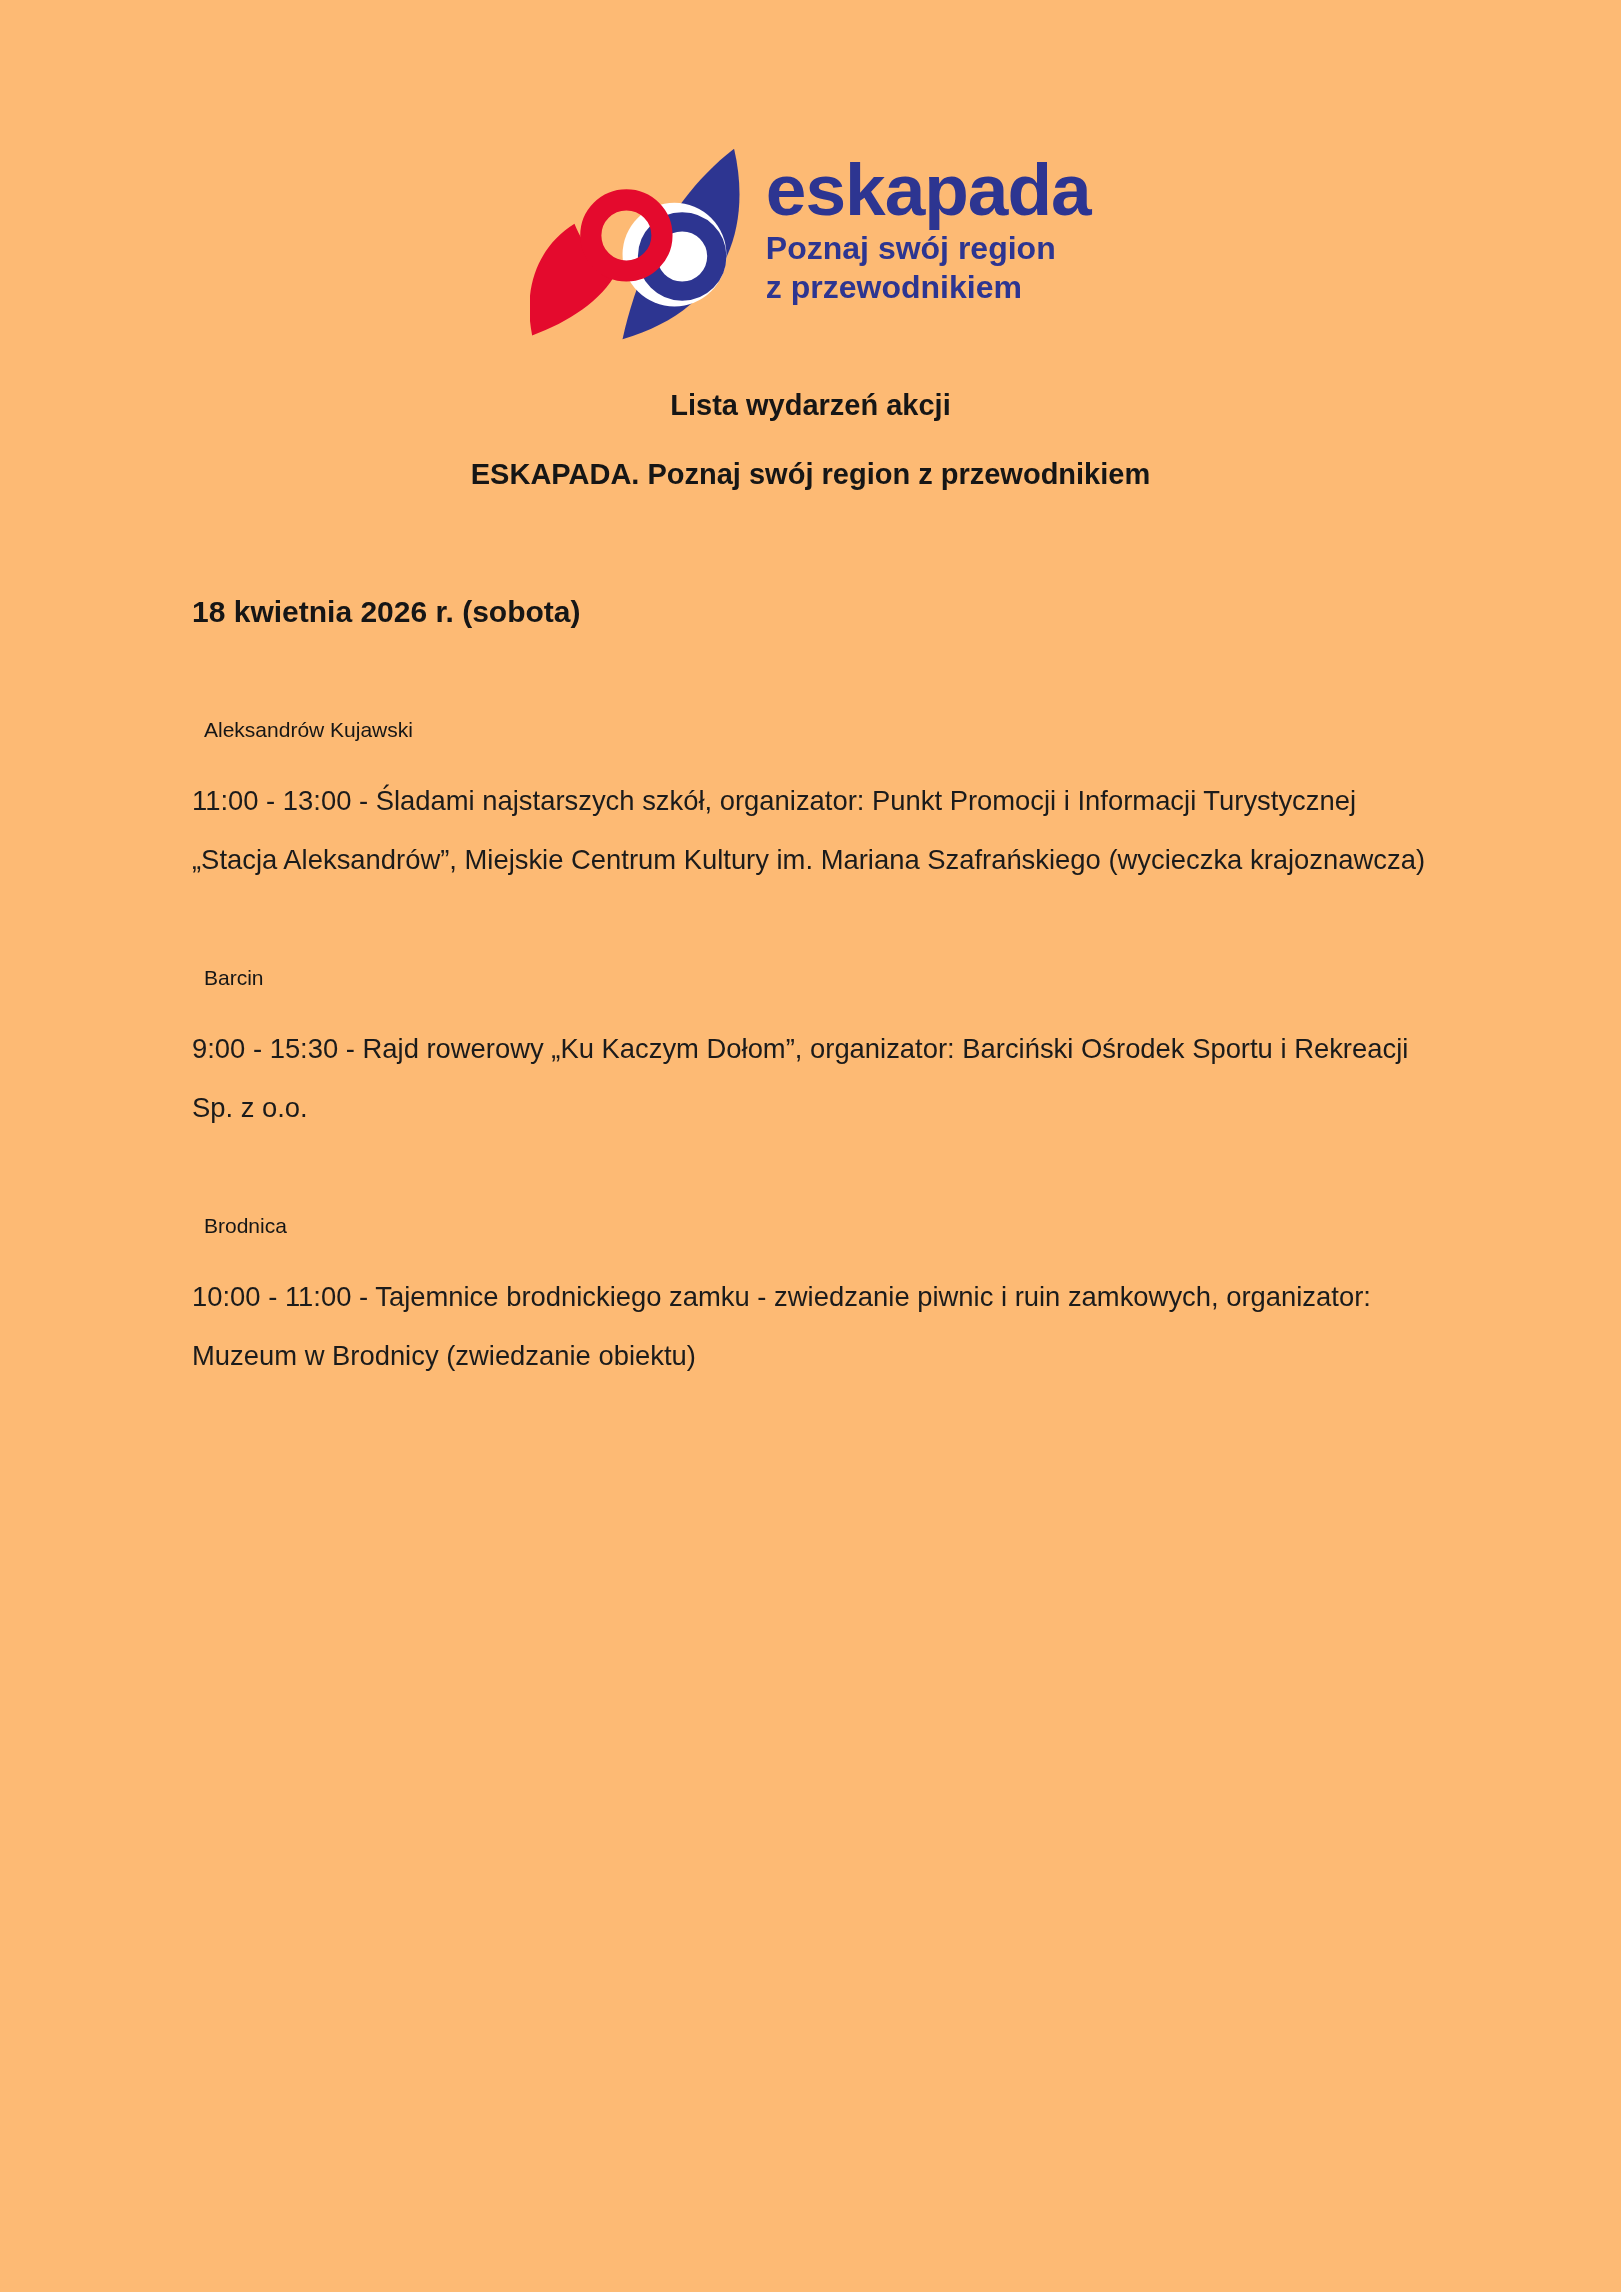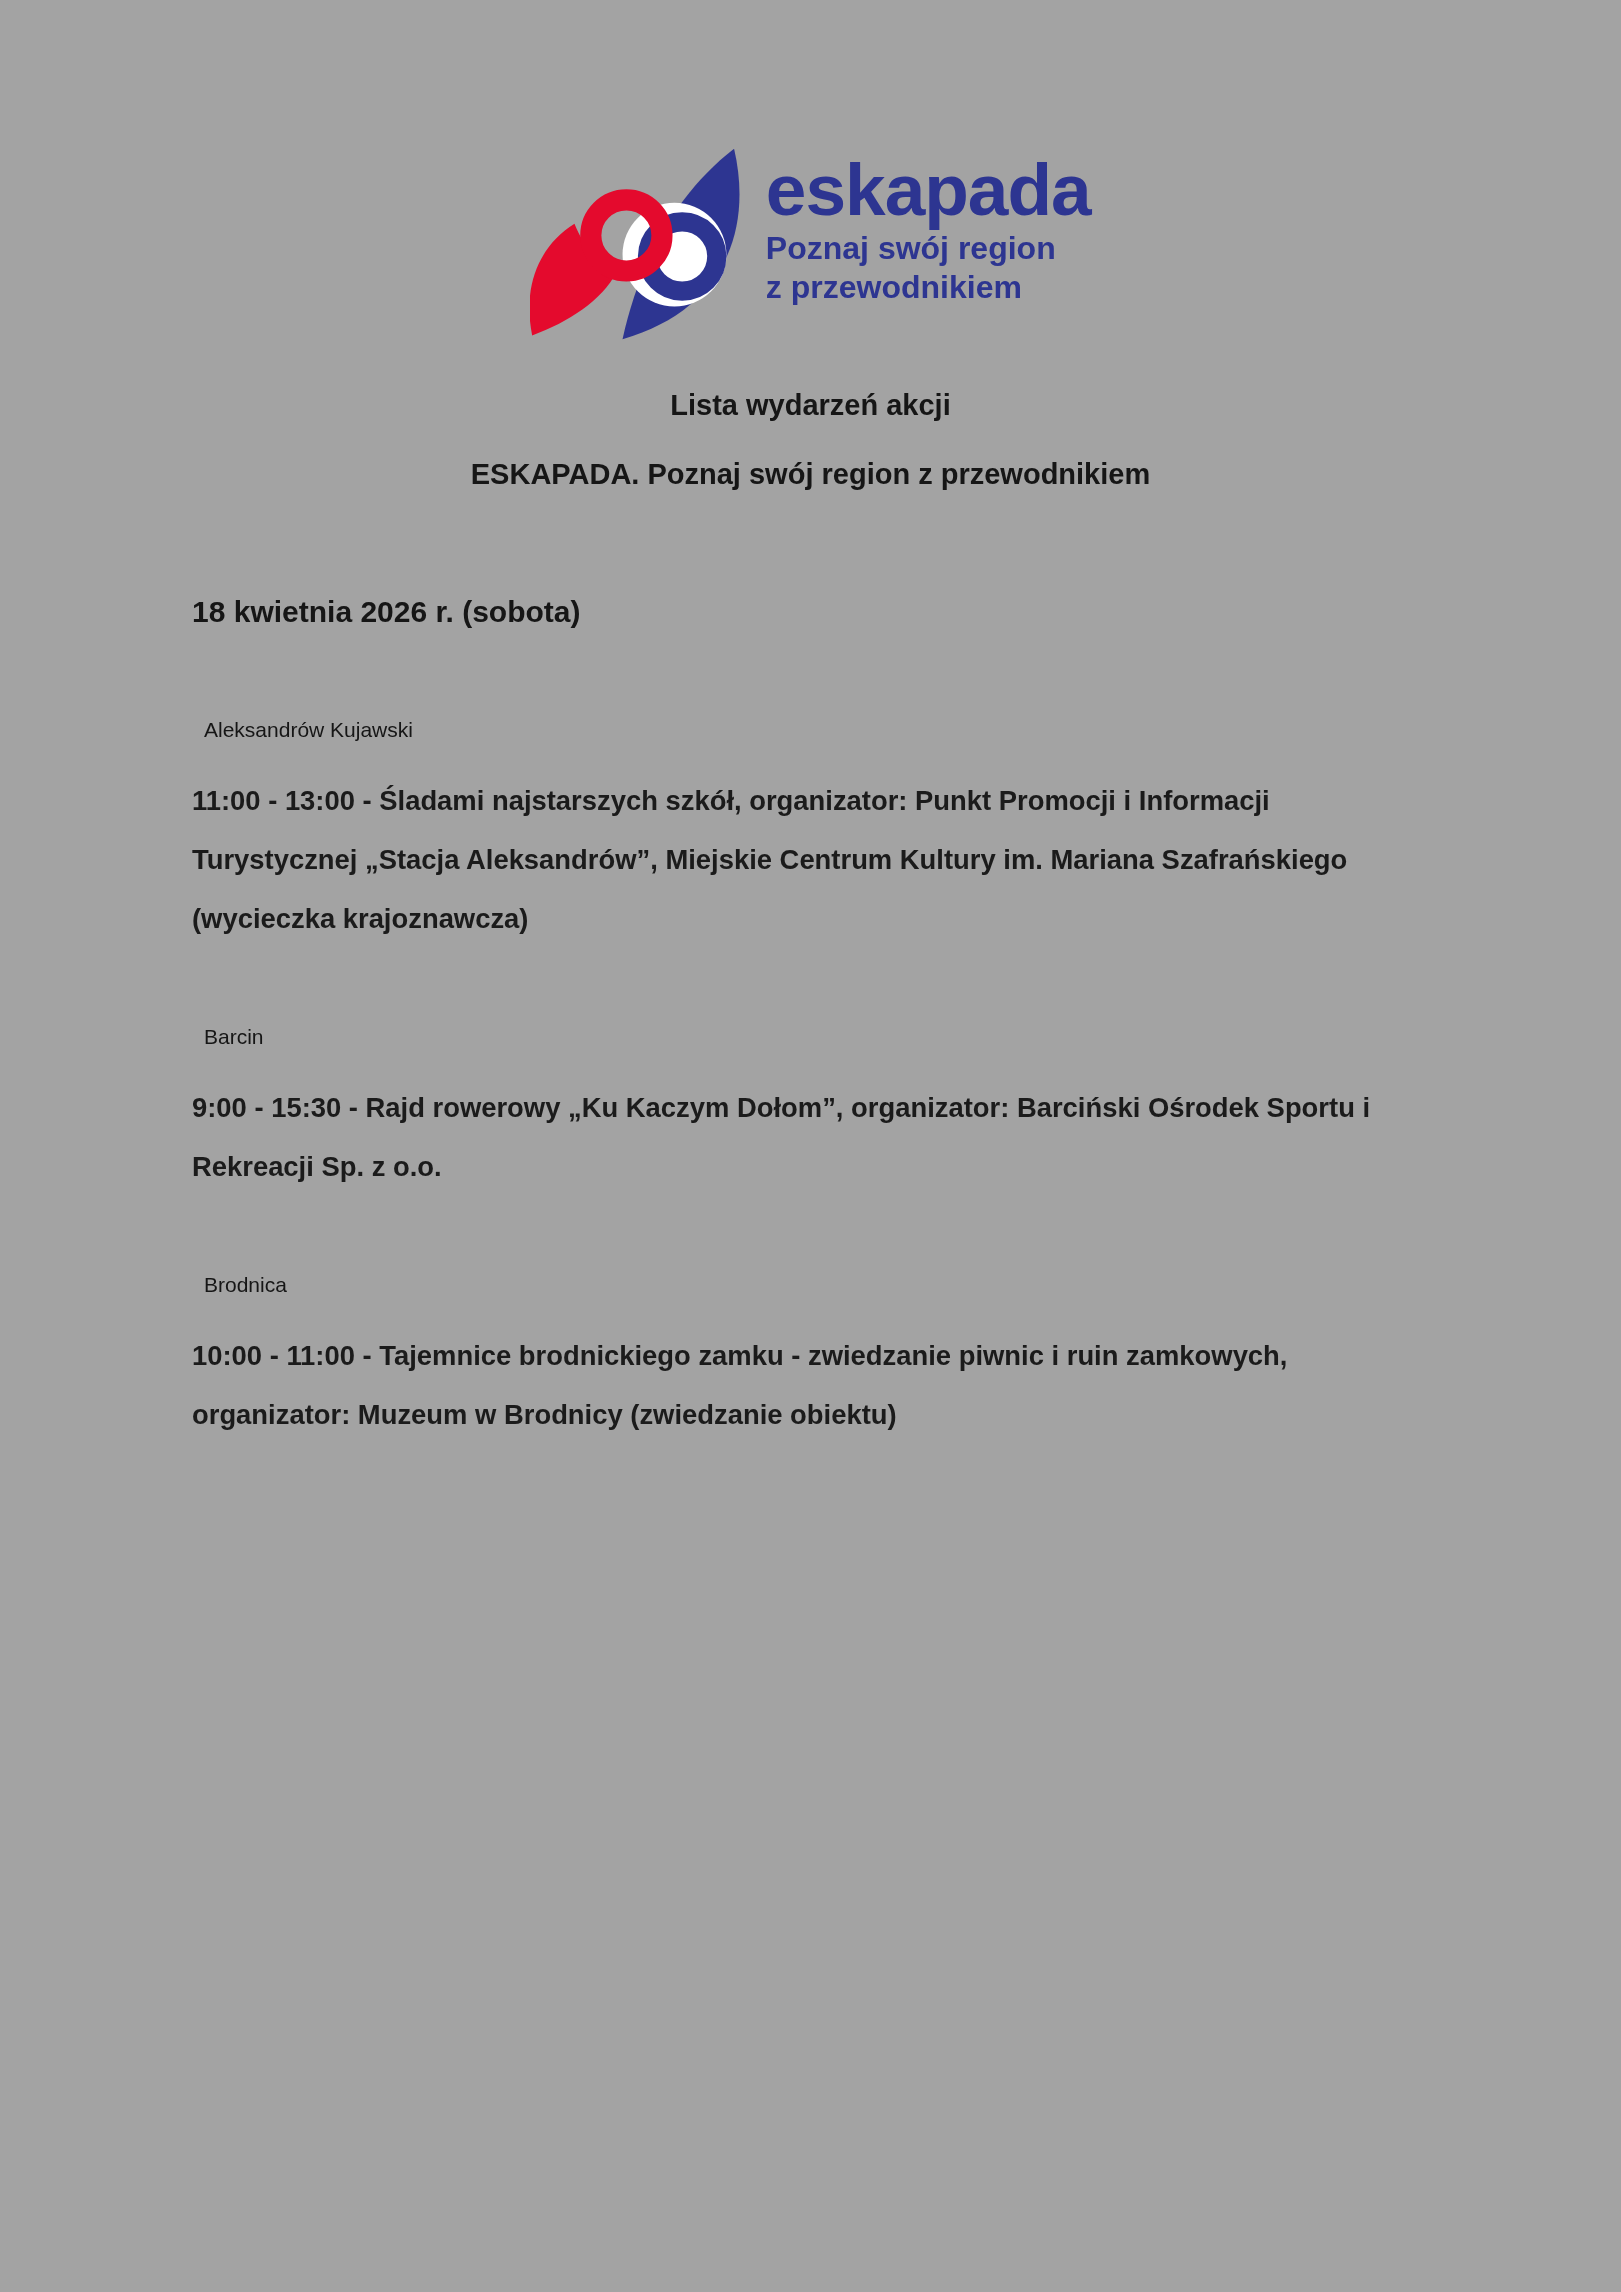--- a/index.html
+++ b/index.html
@@ -4,21 +4,21 @@
 <style>
   html, body {
     margin: 0;
     padding: 0;
     background: #ffffff;
   }
   .page {
     position: relative;
     width: 1621px;
     height: 2293px;
-    background: #a3a3a3;
+    background: #fdba74;
     font-family: "Liberation Sans", "DejaVu Sans", sans-serif;
     color: #1b1b1b;
     overflow: hidden;
     box-sizing: border-box;
   }
   
   .logo-row {
     margin-top: 145px;
     display: flex;
     justify-content: center;
@@ -72,21 +72,21 @@
     margin: 12px;
     font-size: 21px;
     line-height: 59px;
     font-weight: normal;
     color: #161616;
   }
   .event-entries p.entry {
     margin: 0;
     font-size: 27.4px;
     line-height: 59px;
-    font-weight: bold;
+    font-weight: normal;
     color: #1b1b1b;
   }
 </style>
 </head>
 <body>
 
 <div class="page">
 
   <div class="logo-row">
     <div class="logo-mark">

